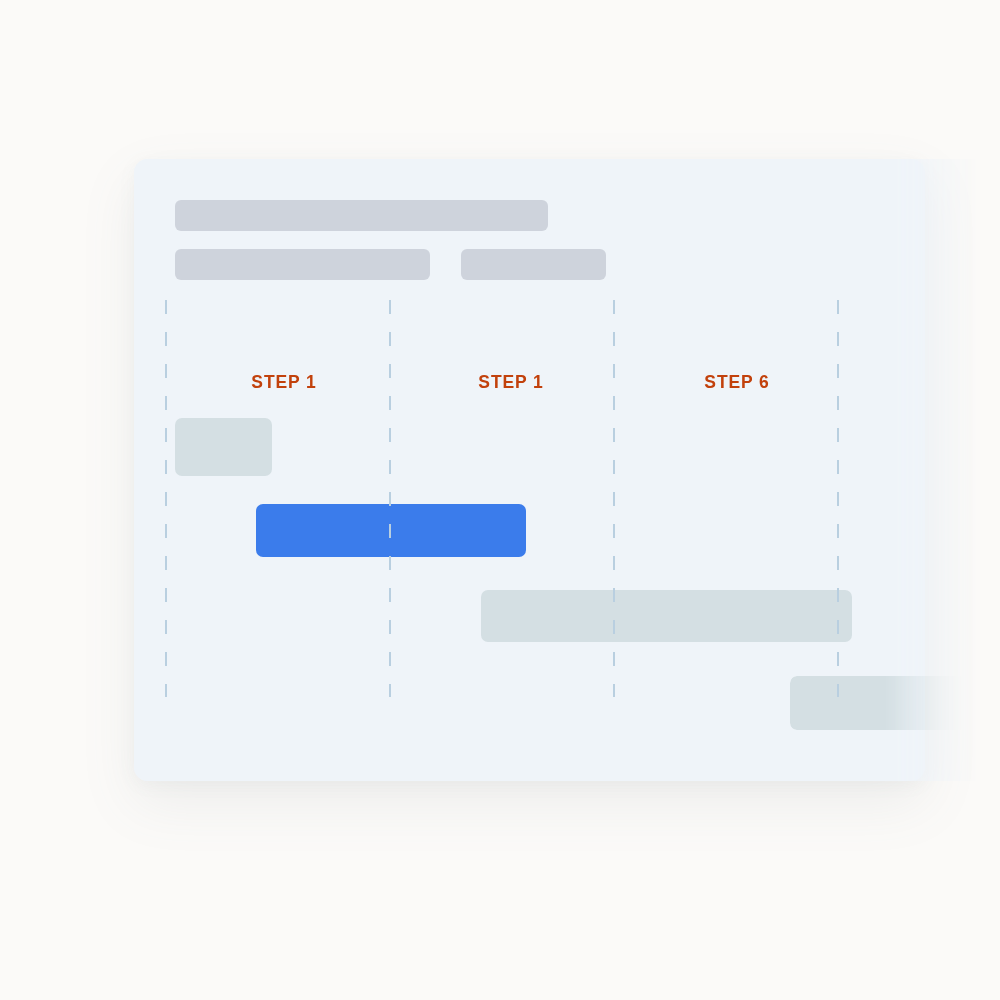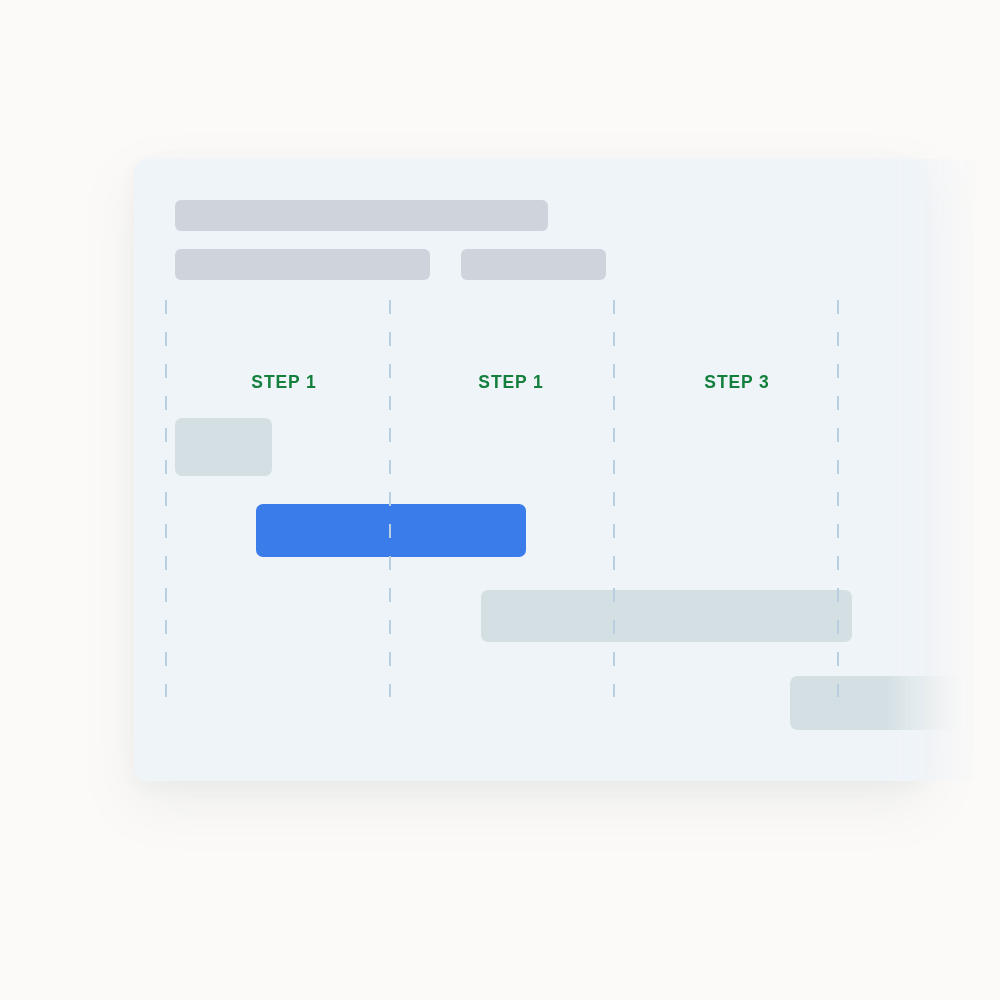--- a/index.html
+++ b/index.html
@@ -76,21 +76,21 @@
     background-size: 2px 32px;
     background-repeat: repeat-y;
   }
 
   
   .step-label {
     position: absolute;
     font-size: 17.5px;
     font-weight: bold;
     letter-spacing: 0.9px;
-    color: #15803d;
+    color: #c2410c;
     text-align: center;
     white-space: nowrap;
     transform: translateX(-50%);
     font-family: "Liberation Sans", sans-serif;
   }
 
   
   .gantt-bar {
     position: absolute;
     border-radius: 7px;
@@ -123,16 +123,16 @@
                 -webkit-mask-image:linear-gradient(to right,#000 0px,#000 95px,rgba(0,0,0,0) 175px);
                 mask-image:linear-gradient(to right,#000 0px,#000 95px,rgba(0,0,0,0) 175px);"></div>
 
     <div class="step-divider" style="left:31px; top:141px; height:397px;"></div>
     <div class="step-divider" style="left:255px; top:141px; height:397px;"></div>
     <div class="step-divider" style="left:479px; top:141px; height:397px;"></div>
     <div class="step-divider" style="left:703px; top:141px; height:397px;"></div>
 
     <div class="step-label" style="left:150px; top:213px;">STEP 1</div>
     <div class="step-label" style="left:377px; top:213px;">STEP 1</div>
-    <div class="step-label" style="left:603px; top:213px;">STEP 3</div>
+    <div class="step-label" style="left:603px; top:213px;">STEP 6</div>
 
   </div>
 </div>
 
 </body></html>

